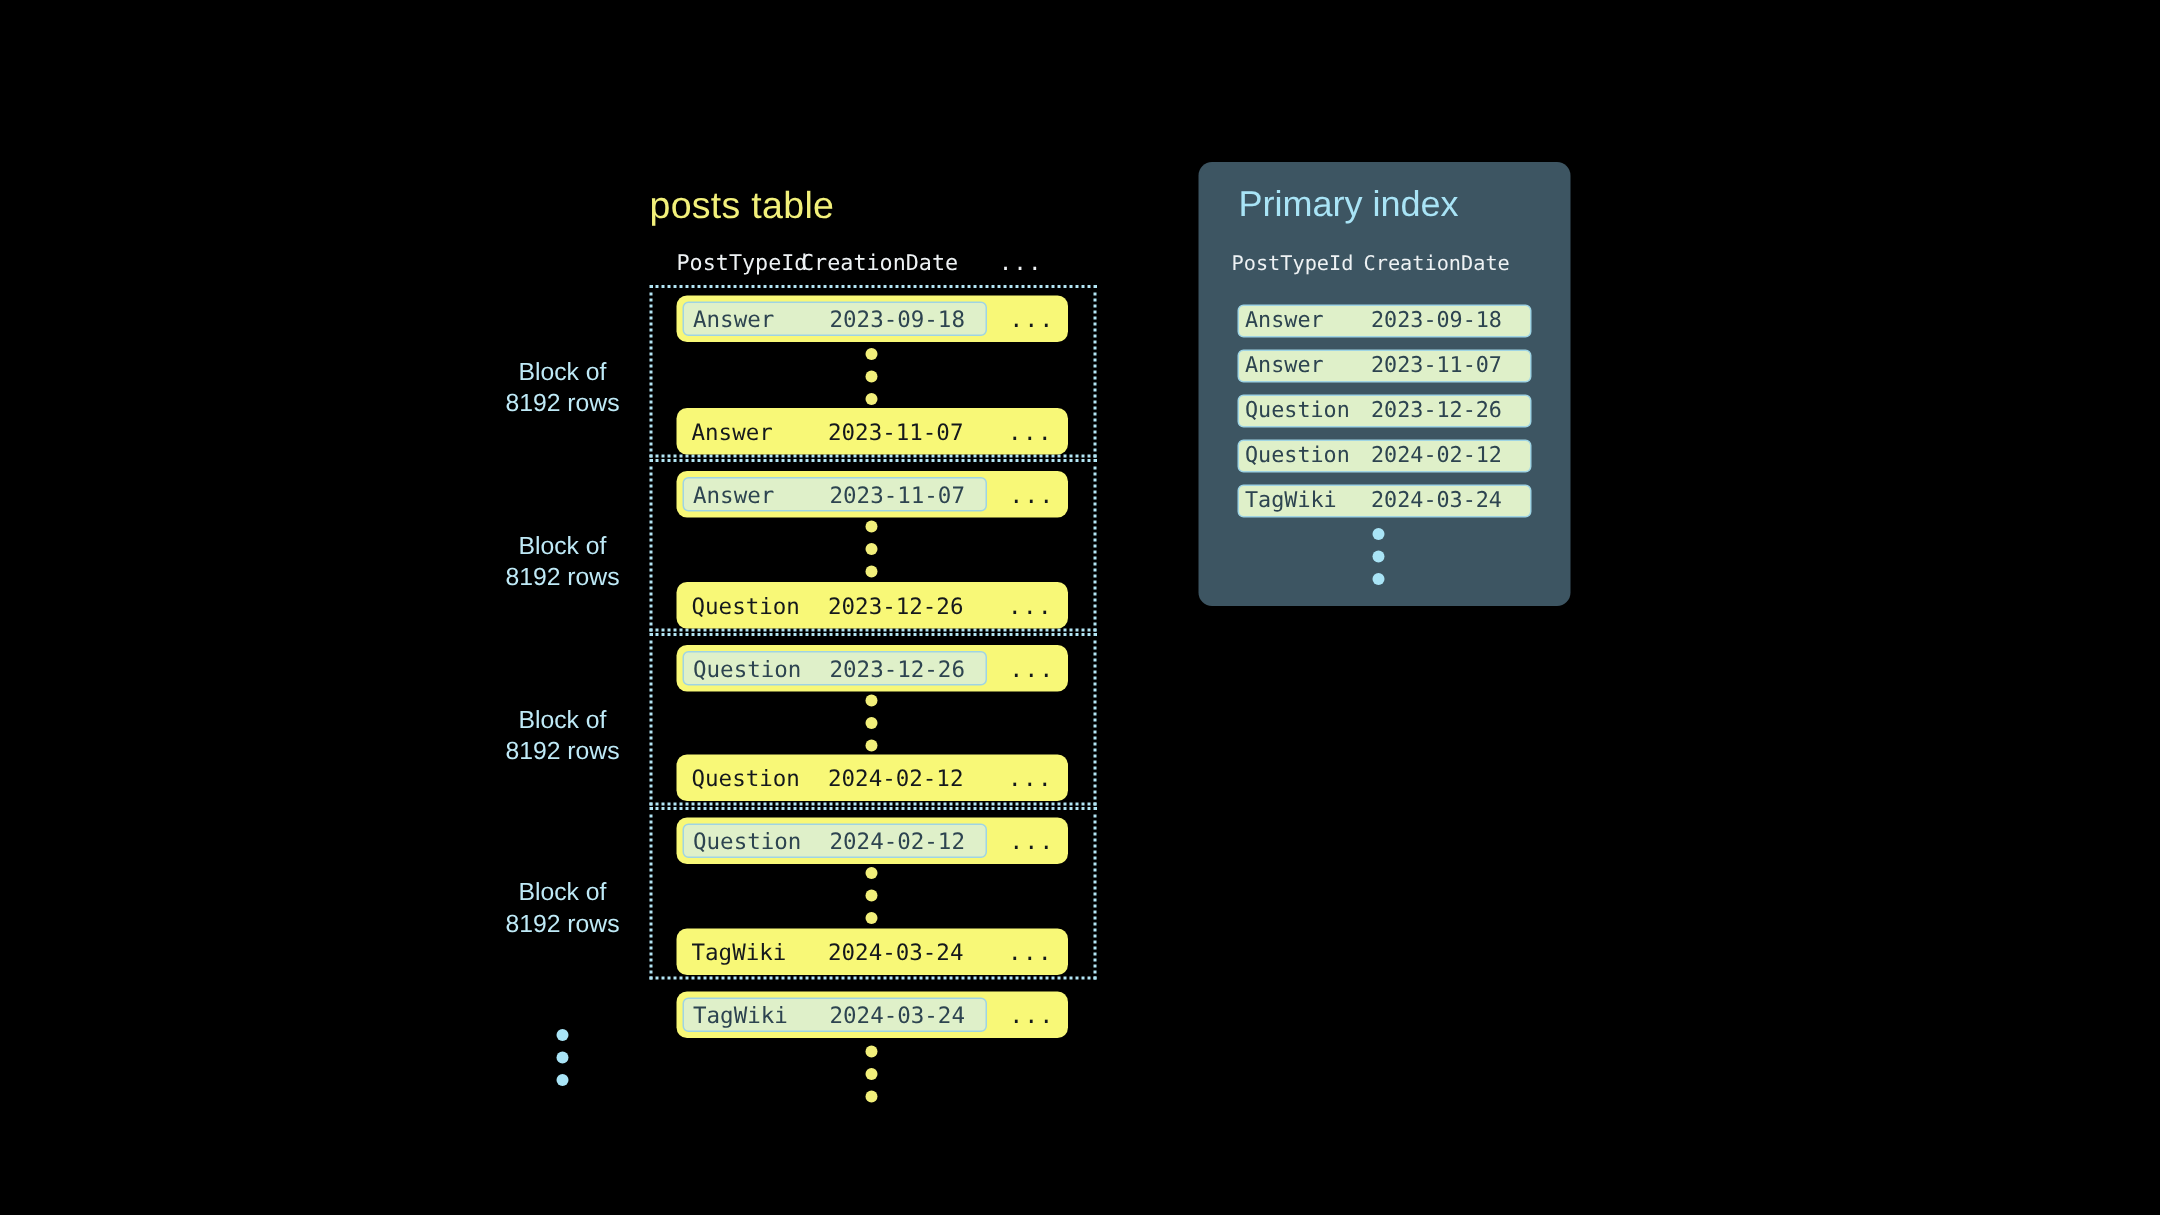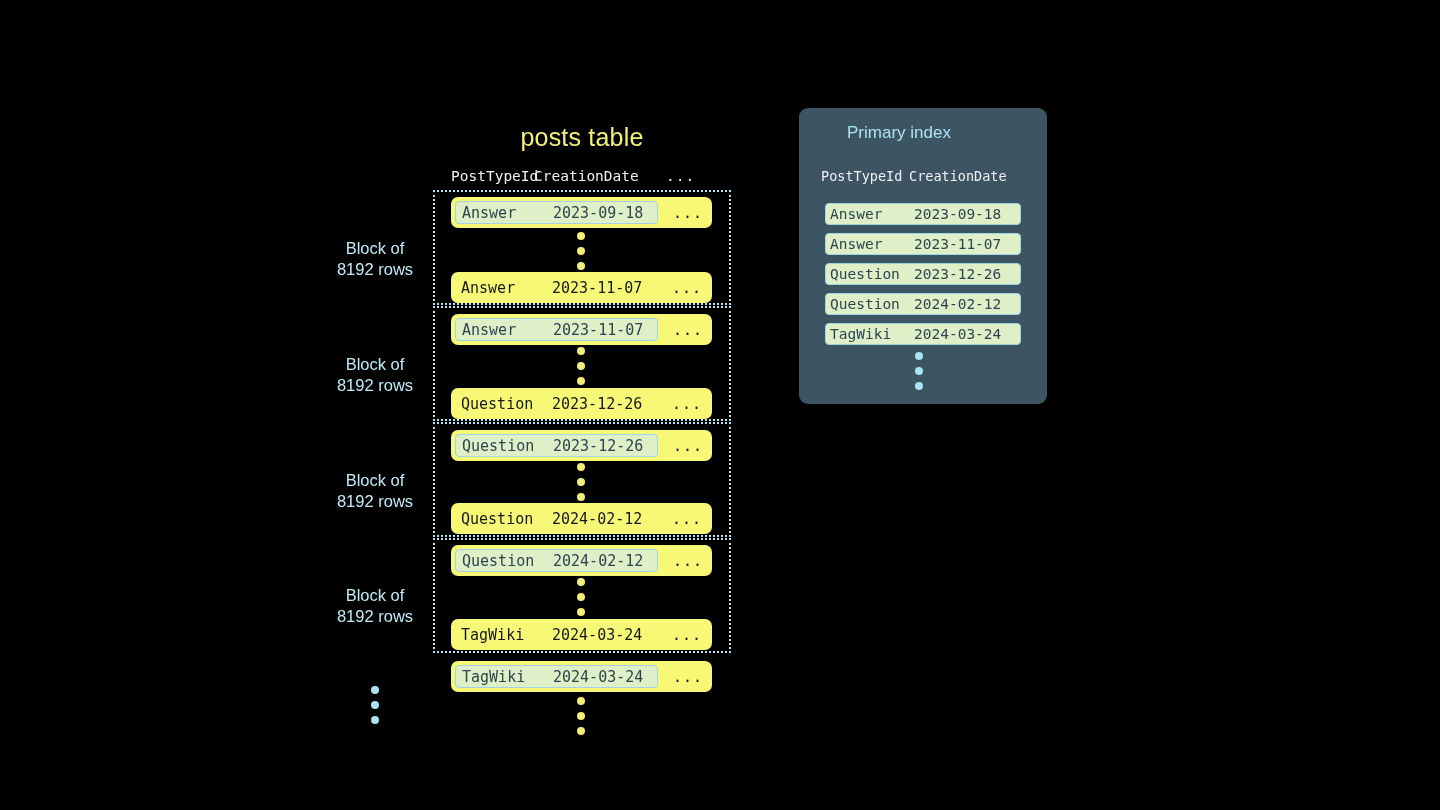--- a/index.html
+++ b/index.html
@@ -22,21 +22,21 @@
     width: 1440px;
     height: 810px;
   }
 
   
   #posts-table-title {
     position: absolute;
     left: 433px;
     top: 123px;
     width: 298px;
-    text-align: center;
+    text-align: left;
     font-size: 25px;
     color: #f2f07a;
     letter-spacing: .2px;
     white-space: nowrap;
   }
 
   #posts-table-header {
     position: absolute;
     left: 433px;
     top: 166px;
@@ -129,21 +129,21 @@
     height: 296px;
     background: #3d5562;
     border-radius: 9px;
   }
   #primary-index-title {
     position: absolute;
     left: 0;
     top: 15px;
     width: 200px;
     text-align: center;
-    font-size: 17px;
+    font-size: 24px;
     color: #a9e4f6;
     white-space: nowrap;
   }
   #primary-index-header {
     position: absolute;
     left: 22px;
     top: 58px;
     width: 210px;
     height: 20px;
     font-family: "DejaVu Sans Mono", monospace;

